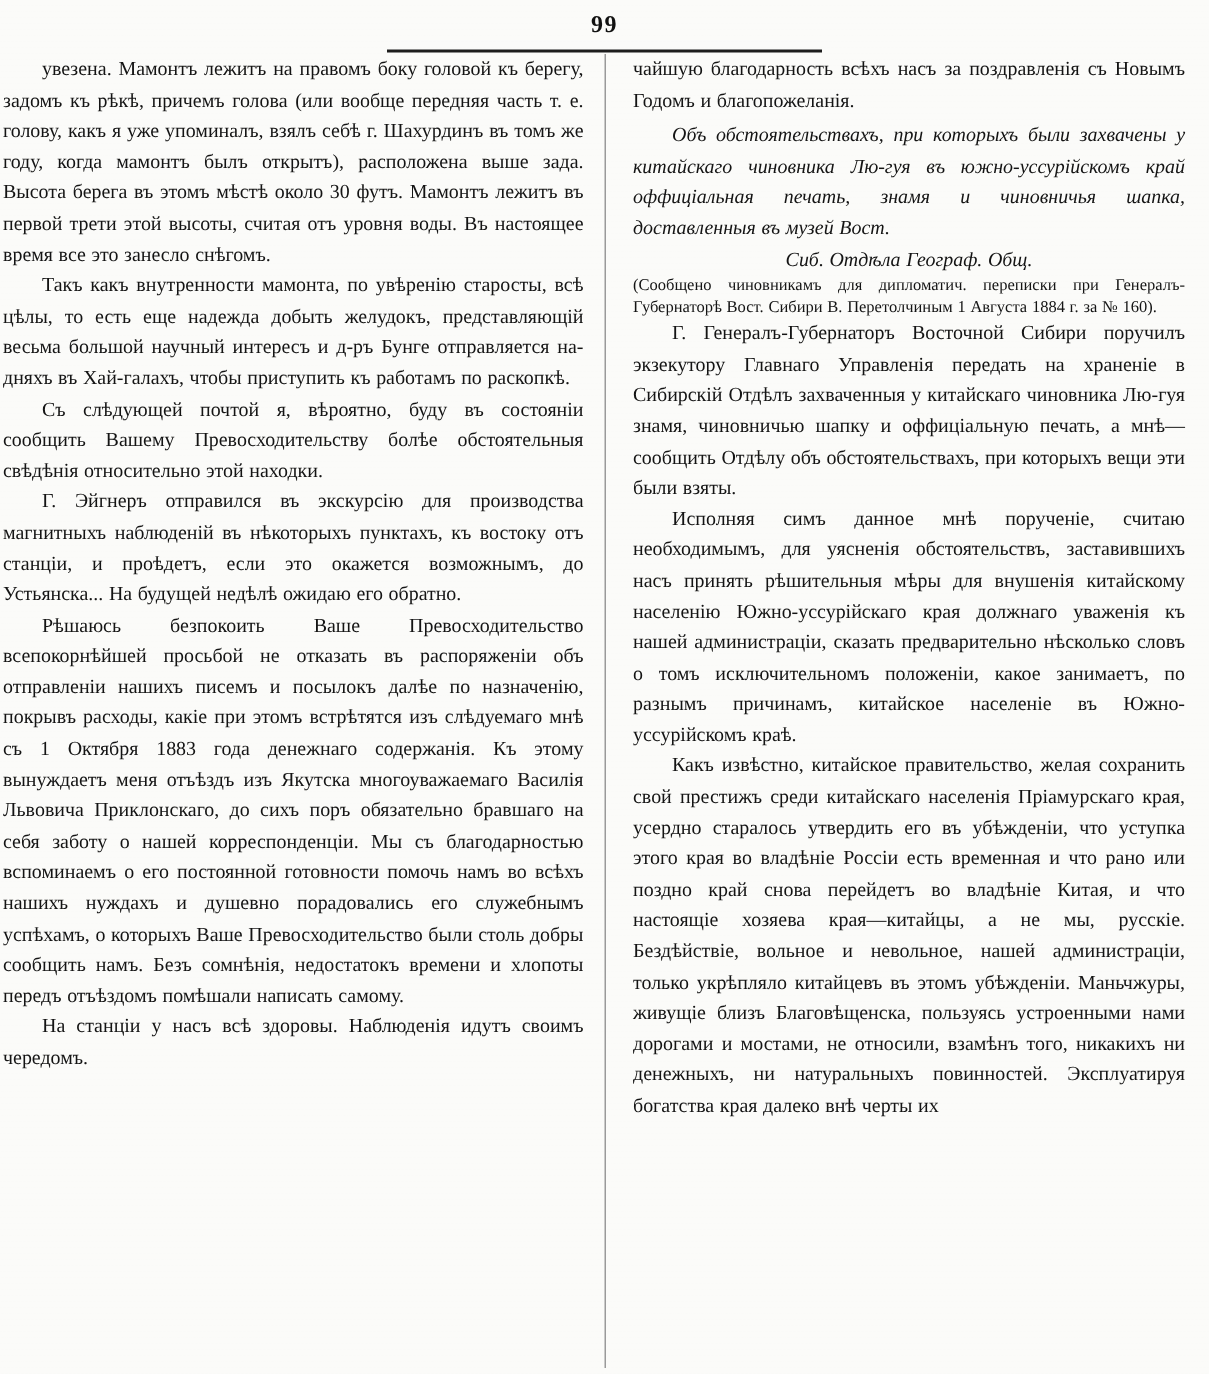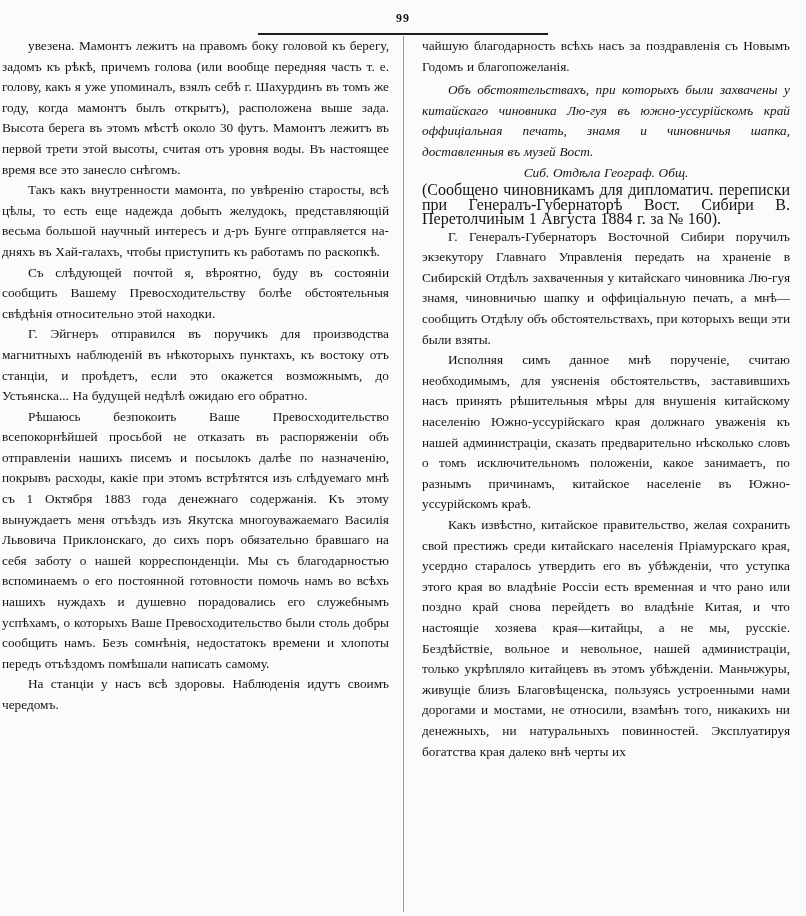--- a/index.html
+++ b/index.html
@@ -21,21 +21,21 @@
     background: #fbfbf9;
   }
   .page-header {
     position: absolute;
     top: 8px;
     left: 0;
     width: 806px;
     text-align: center;
   }
   .page-number {
-    font-size: 12px;
+    font-size: 16px;
     font-weight: bold;
     letter-spacing: 1px;
     color: #121212;
   }
   .header-rule {
     position: absolute;
     top: 33px;
     left: 258px;
     width: 290px;
     height: 2px;
@@ -74,21 +74,21 @@
   }
   p.italic {
     font-style: italic;
     text-indent: 26px;
   }
   p.italic.center {
     text-align: center;
     text-indent: 0;
   }
   p.small {
-    font-size: 16px;
+    font-size: 11px;
     line-height: 14.5px;
     text-indent: 0;
     text-align: justify;
   }
   .spacer-sm { height: 3px; }
   
   .grain {
     position: absolute;
     inset: 0;
     pointer-events: none;
@@ -106,21 +106,21 @@
     <span class="page-number">99</span>
   </div>
   <div class="header-rule"></div>
 
   <div class="columns">
 
     <div class="column left">
       <p class="par">увезена. Мамонтъ лежитъ на правомъ боку головой къ берегу, задомъ къ рѣкѣ, причемъ голова (или вообще передняя часть т. е. голову, какъ я уже упоминалъ, взялъ себѣ г. Шахурдинъ въ томъ же году, когда мамонтъ былъ открытъ), расположена выше зада. Высота берега въ этомъ мѣстѣ около 30 футъ. Мамонтъ лежитъ въ первой трети этой высоты, считая отъ уровня воды. Въ настоящее время все это занесло снѣгомъ.</p>
       <p class="par">Такъ какъ внутренности мамонта, по увѣренію старосты, всѣ цѣлы, то есть еще надежда добыть желудокъ, представляющій весьма большой научный интересъ и д-ръ Бунге отправляется на-дняхъ въ Хай-галахъ, чтобы приступить къ работамъ по раскопкѣ.</p>
       <p class="par">Съ слѣдующей почтой я, вѣроятно, буду въ состояніи сообщить Вашему Превосходительству болѣе обстоятельныя свѣдѣнія относительно этой находки.</p>
-      <p class="par">Г. Эйгнеръ отправился въ поручикъ для производства магнитныхъ наблюденій въ нѣкоторыхъ пунктахъ, къ востоку отъ станціи, и проѣдетъ, если это окажется возможнымъ, до Устьянска... На будущей недѣлѣ ожидаю его обратно.</p>
+      <p class="par">Г. Эйгнеръ отправился въ экскурсію для производства магнитныхъ наблюденій въ нѣкоторыхъ пунктахъ, къ востоку отъ станціи, и проѣдетъ, если это окажется возможнымъ, до Устьянска... На будущей недѣлѣ ожидаю его обратно.</p>
       <p class="par">Рѣшаюсь безпокоить Ваше Превосходительство всепокорнѣйшей просьбой не отказать въ распоряженіи объ отправленіи нашихъ писемъ и посылокъ далѣе по назначенію, покрывъ расходы, какіе при этомъ встрѣтятся изъ слѣдуемаго мнѣ съ 1 Октября 1883 года денежнаго содержанія. Къ этому вынуждаетъ меня отъѣздъ изъ Якутска многоуважаемаго Василія Львовича Приклонскаго, до сихъ поръ обязательно бравшаго на себя заботу о нашей корреспонденціи. Мы съ благодарностью вспоминаемъ о его постоянной готовности помочь намъ во всѣхъ нашихъ нуждахъ и душевно порадовались его служебнымъ успѣхамъ, о которыхъ Ваше Превосходительство были столь добры сообщить намъ. Безъ сомнѣнія, недостатокъ времени и хлопоты передъ отъѣздомъ помѣшали написать самому.</p>
       <p class="par">На станціи у насъ всѣ здоровы. Наблюденія идутъ своимъ чередомъ.</p>
     </div>
 
     <div class="column right">
       <p class="par noindent">чайшую благодарность всѣхъ насъ за поздравленія съ Новымъ Годомъ и благопожеланія.</p>
       <div class="spacer-sm"></div>
       <p class="par italic">Объ обстоятельствахъ, при которыхъ были захвачены у китайскаго чиновника Лю-гуя въ южно-уссурійскомъ край оффиціальная печать, знамя и чиновничья шапка, доставленныя въ музей Вост.</p>
       <p class="par italic center">Сиб. Отдѣла Географ. Общ.</p>
       <p class="par small">(Сообщено чиновникамъ для дипломатич. переписки при Генералъ-Губернаторѣ Вост. Сибири В. Перетолчиным 1 Августа 1884 г. за № 160).</p>

